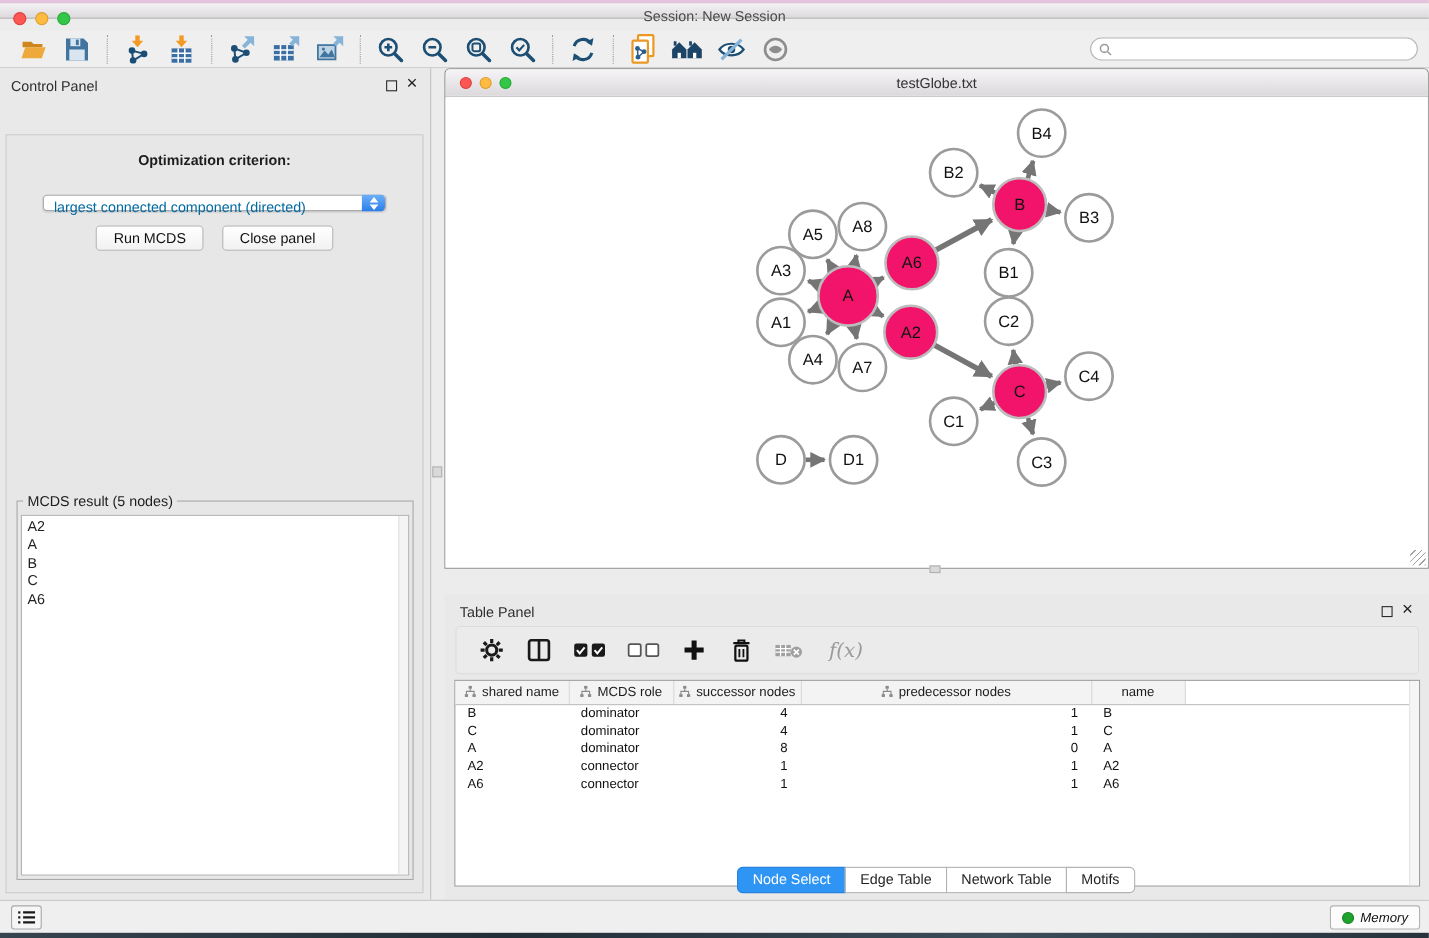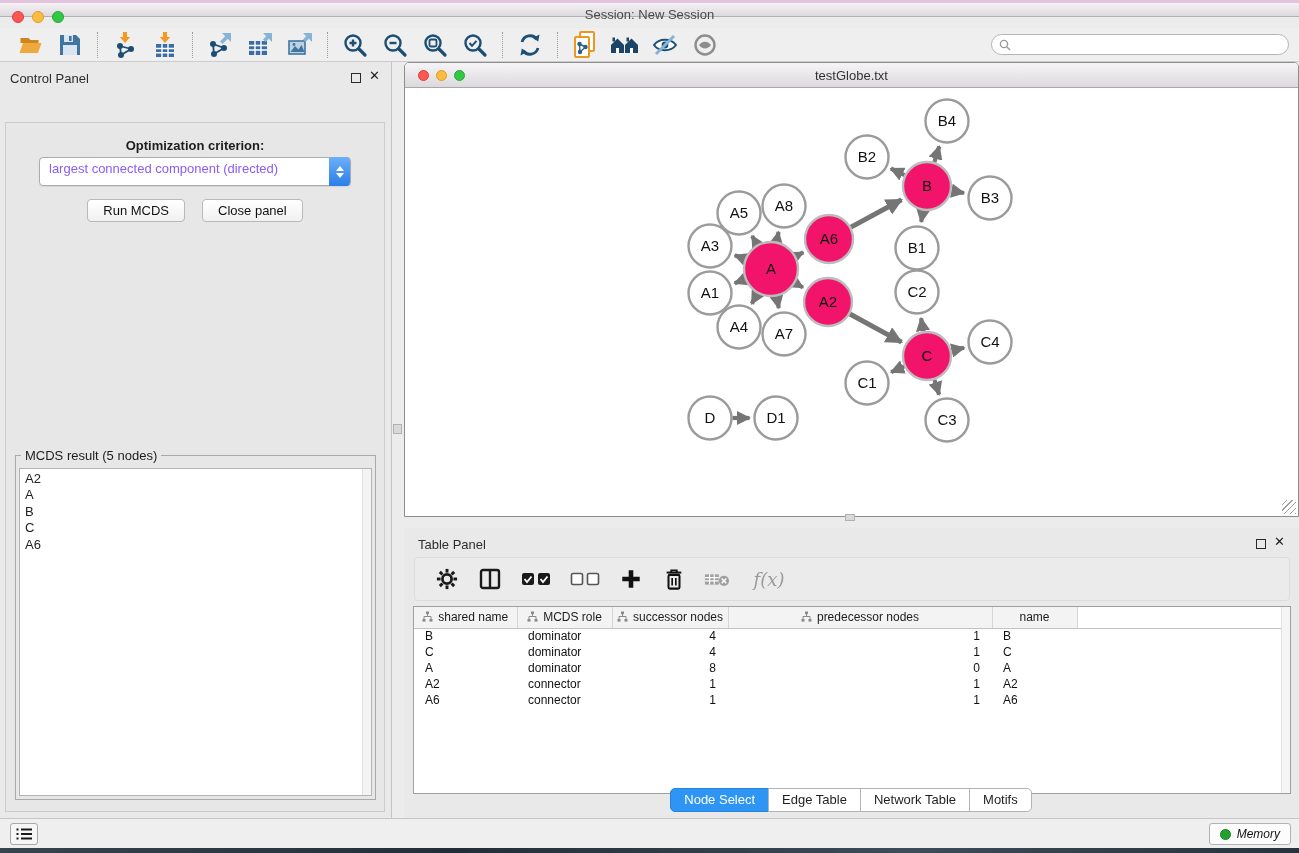--- a/index.html
+++ b/index.html
@@ -37,22 +37,22 @@
 
   .cp-tabs { position:absolute; top:35px; left:0; right:0; display:flex; justify-content:center; }
   .seg { border:1px solid #b3b3b3; background:#fff; padding:2px 13px; font-size:13px; font-weight:600;
     color:#1f1f1f; margin-left:-1px; line-height:16px; cursor:default; }
   .seg:first-child { border-radius:5px 0 0 5px; }
   .seg:last-child  { border-radius:0 5px 5px 0; }
   .seg.active { background:#2e95f4; border-color:#2583de; color:#fff; }
 
   .cp-body { position:absolute; top:60px; left:5px; right:6px; bottom:6px; background:#e7e7e7; border:1px solid #cccccc; }
   .opt-label { margin-top:15px; text-align:center; font-size:13px; font-weight:700; color:#1d1d1d; }
-  .dropdown { position:relative; margin:4px auto 0; width:312px; height:29px; background:#fff;
-    border:1px solid #ababab; border-radius:4px; font-size:13px; line-height:21px; padding-left:9px; color:#8b5cf6;
+  .dropdown { position:relative; margin:24px auto 0; width:312px; height:15px; background:#fff;
+    border:1px solid #ababab; border-radius:4px; font-size:13px; line-height:21px; padding-left:9px; color:#0369a1;
     box-shadow:0 1px 1px rgba(0,0,0,.08); }
   .dd-stepper { position:absolute; right:0; top:-1px; bottom:-1px; width:21px; border-radius:0 4px 4px 0;
     background:linear-gradient(#6cb0f9,#2b7de9); display:flex; flex-direction:column; align-items:center; justify-content:center; gap:2px; }
   .dd-stepper .up { width:0;height:0;border-left:4px solid transparent;border-right:4px solid transparent;border-bottom:5px solid #fff; }
   .dd-stepper .dn { width:0;height:0;border-left:4px solid transparent;border-right:4px solid transparent;border-top:5px solid #fff; }
   .cp-buttons { display:flex; justify-content:center; gap:17px; margin-top:13px; }
   .btn { background:linear-gradient(#ffffff,#f1f1f1); border:1px solid #b9b9b9; border-radius:4px;
     font-size:13px; color:#111; padding:2px 15px; line-height:17px; cursor:default; }
 
   .groupbox { position:absolute; left:9px; right:8px; top:332px; bottom:11px; border:1px solid #a9a9a9; }
@@ -72,21 +72,21 @@
     border-bottom:1px solid #a8a8a8; border-radius:4px 4px 0 0; }
   .net-titlebar .traffic { top:7px; left:13px; gap:7px; }
   .net-titlebar .tl { width:11px; height:11px; }
   .net-title { text-align:center; line-height:25px; font-size:13px; color:#333; }
   .net-canvas { position:absolute; top:26px; left:0; right:0; bottom:0; background:#fff; overflow:hidden; }
   .net-canvas svg { position:absolute; left:0; top:0; }
   .resize-grip { position:absolute; right:2px; bottom:2px; width:14px; height:14px;
     background:repeating-linear-gradient(135deg, transparent 0 3px, #9f9f9f 3px 4px); }
 
   
-  .table-panel { position:absolute; left:404px; top:528px; width:895px; bottom:35px; background:#e9e9e9; }
+  .table-panel { position:absolute; left:404px; top:540px; width:895px; bottom:35px; background:#e9e9e9; }
   .table-panel .float-btn{ right:33px; } .table-panel .close-btn{ right:14px; }
   .tp-toolbar { position:absolute; top:29px; left:10px; right:9px; height:44px; background:#ebebeb;
     border:1px solid #dcdcdc; border-radius:4px; display:flex; align-items:center; gap:13px; padding-left:17px; }
   .ti { width:30px; height:30px; display:flex; align-items:center; justify-content:center; }
   .fx { font-family:"DejaVu Serif","Liberation Serif",serif; font-style:italic; font-size:18px; color:#9a9a9a; }
 
   .tp-table { position:absolute; top:78px; left:9px; right:8px; height:188px; background:#fff; border:1px solid #9f9f9f; overflow:hidden; }
   table { border-collapse:collapse; width:100%; table-layout:fixed; }
   th { height:21px; background:#f3f3f3; border-right:1px solid #d6d6d6; border-bottom:1px solid #c3c3c3;
     font-size:12px; font-weight:400; color:#1c1c1c; text-align:center; white-space:nowrap; overflow:hidden; }

